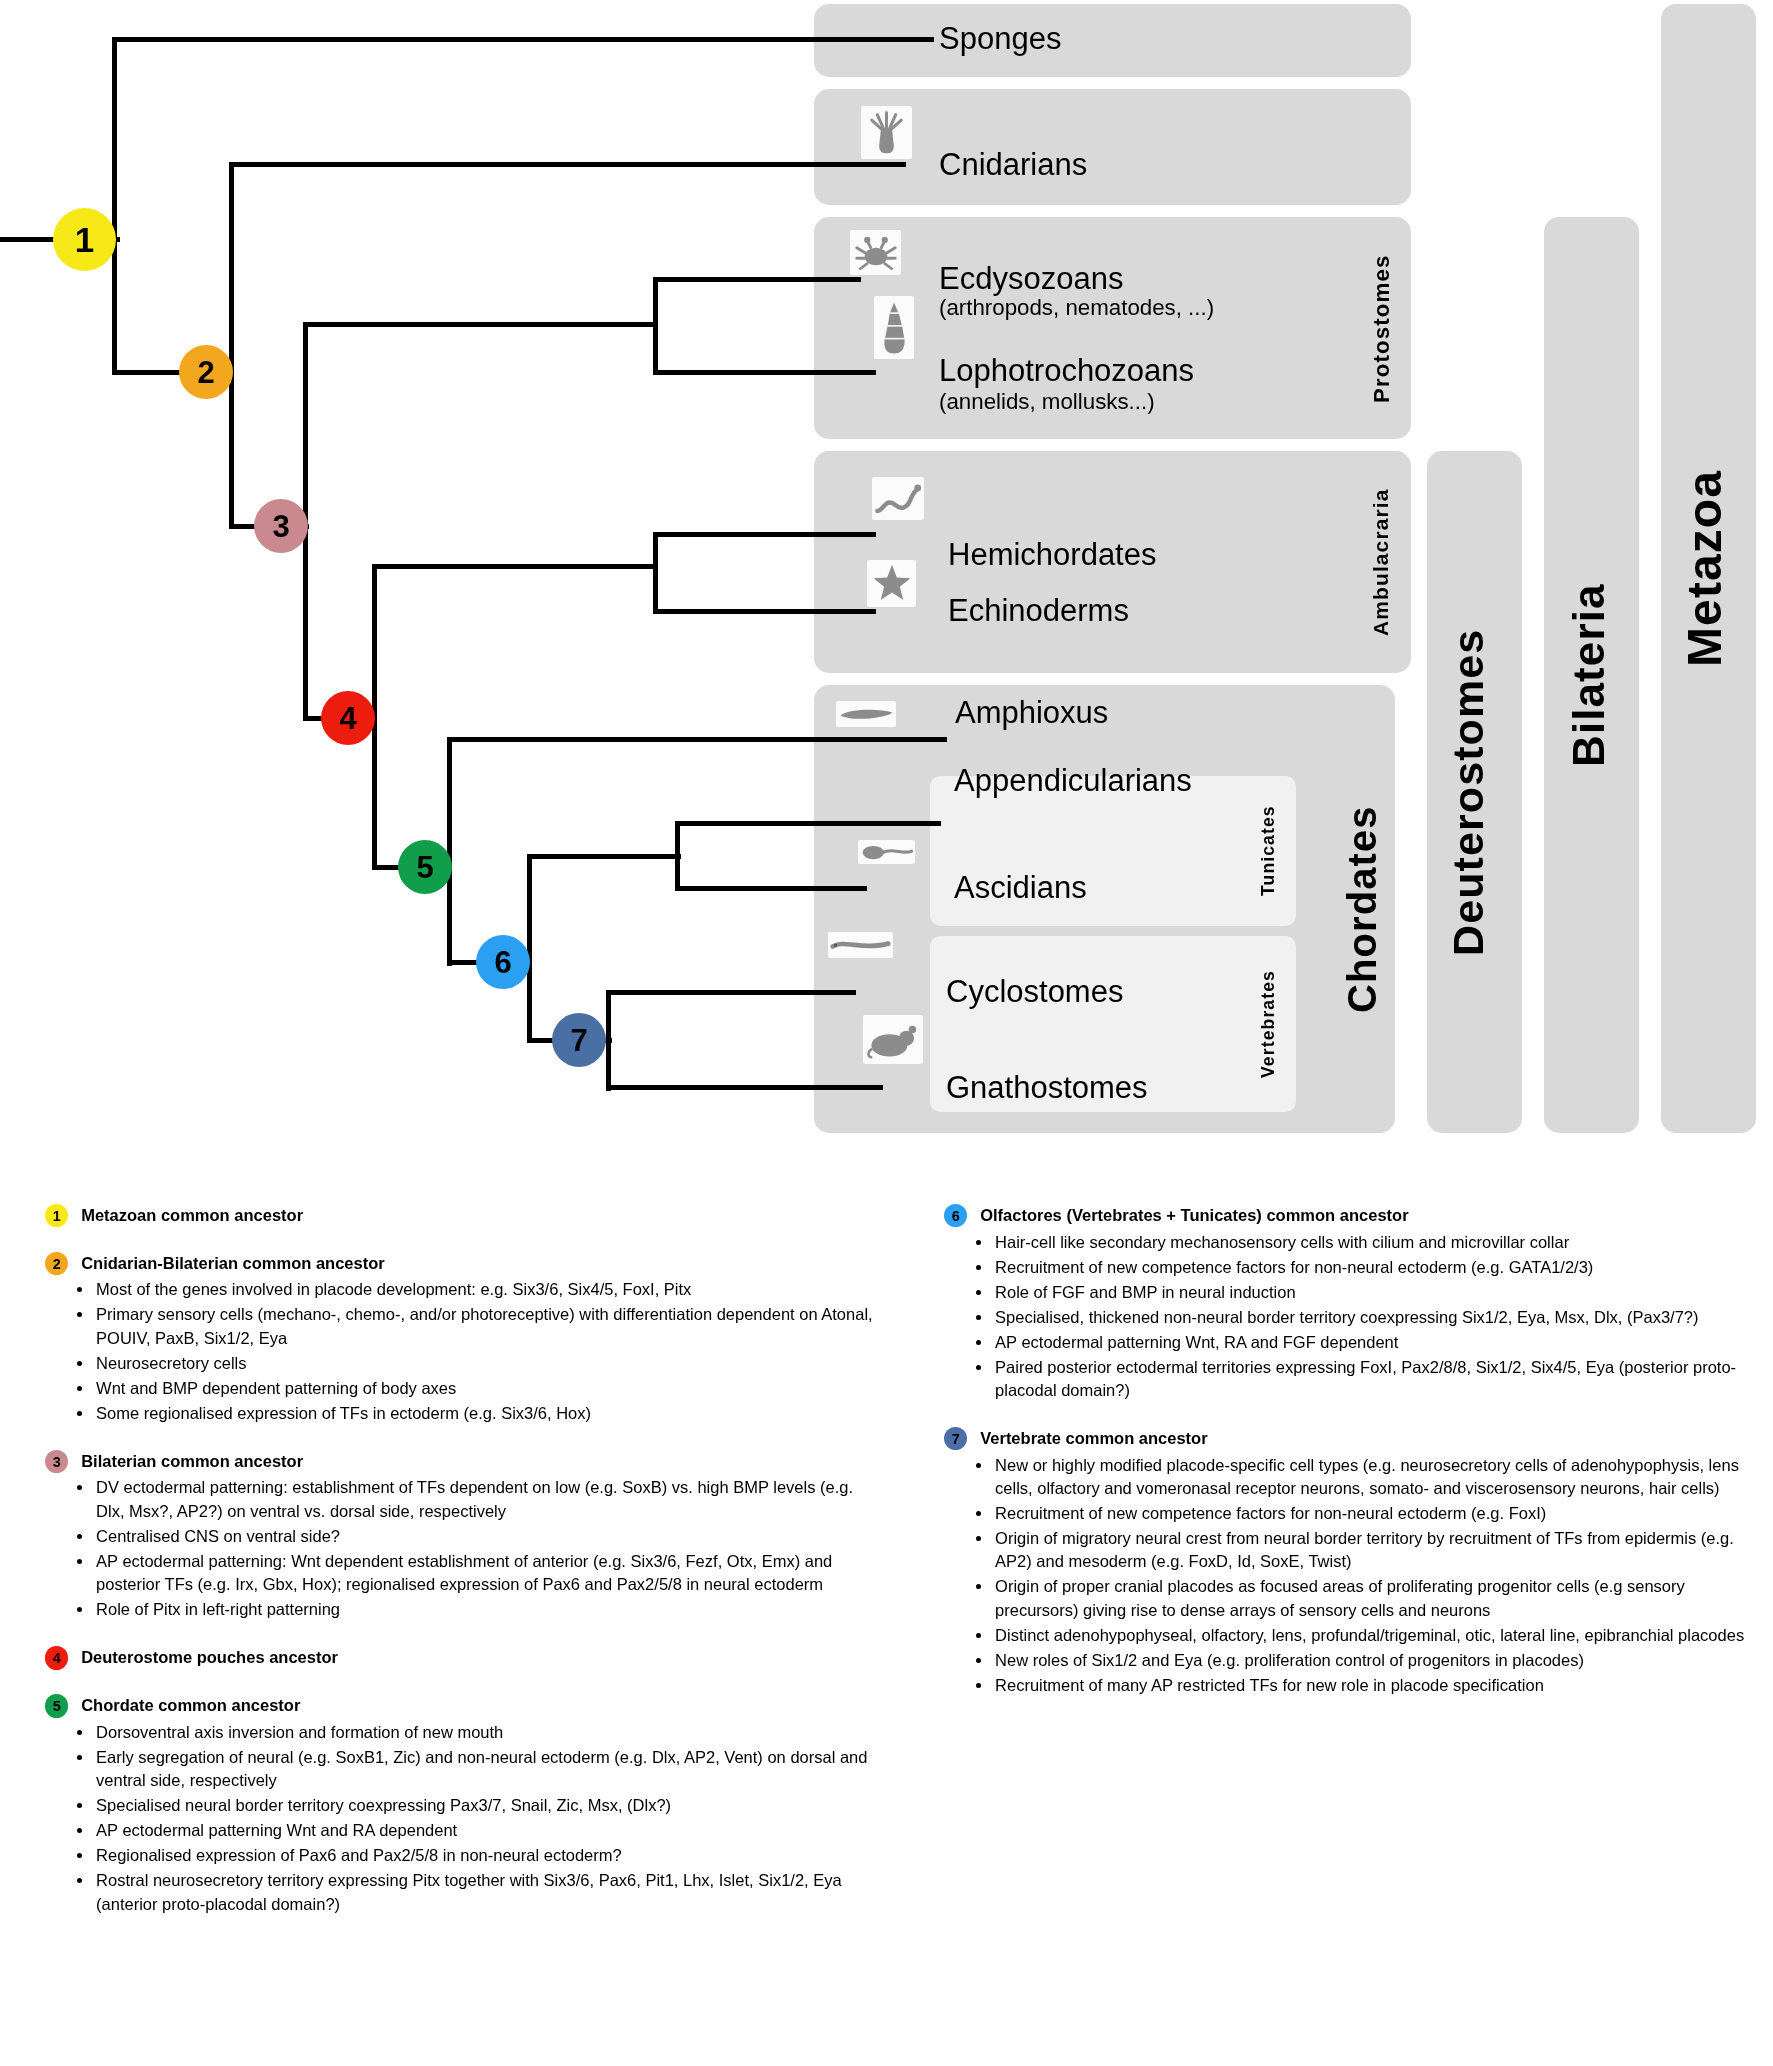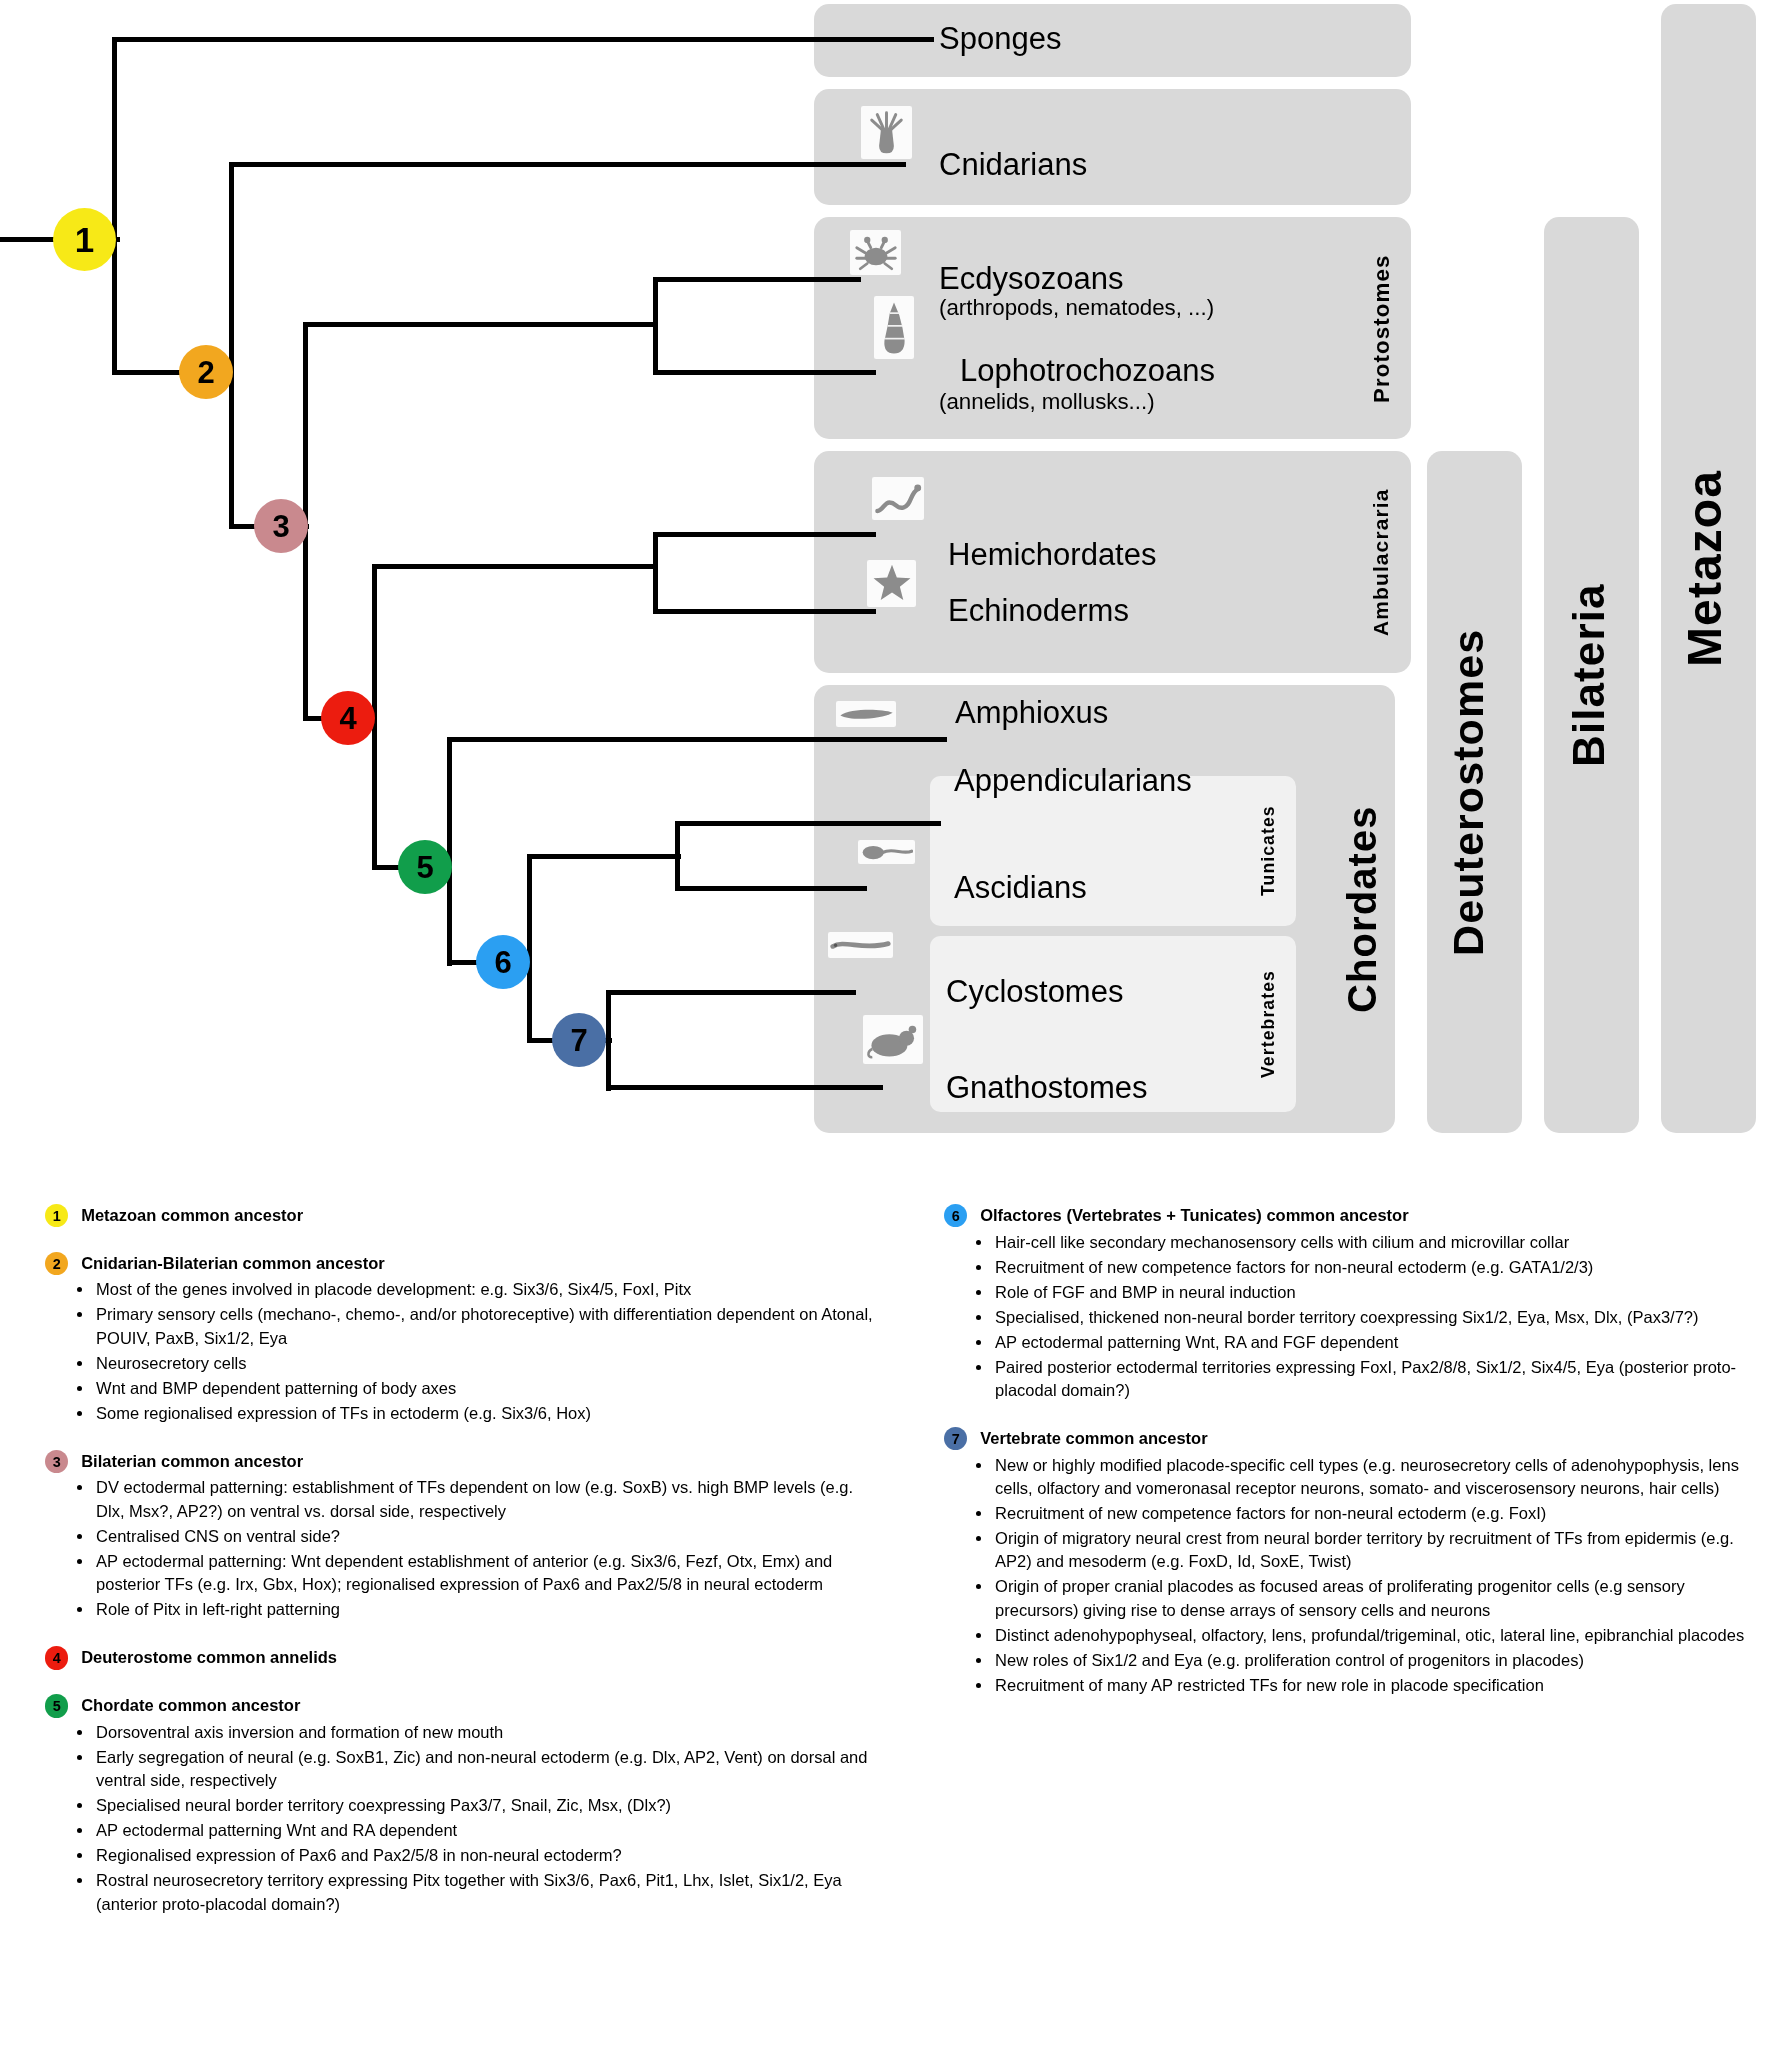--- a/index.html
+++ b/index.html
@@ -98,21 +98,21 @@
   <div class="node sm" style="left: 254px; top: 499px; background-color: rgb(201, 137, 142);">3</div>
   <div class="node sm" style="left: 321px; top: 691px; background-color: rgb(236, 28, 15);">4</div>
   <div class="node sm" style="left: 398px; top: 840px; background-color: rgb(17, 158, 75);">5</div>
   <div class="node sm" style="left: 476px; top: 935px; background-color: rgb(43, 159, 242);">6</div>
   <div class="node sm" style="left: 552px; top: 1013px; background-color: rgb(74, 111, 165);">7</div>
 
   <div class="taxon" style="left:939px;top:22.3px">Sponges</div>
   <div class="taxon" style="left:939px;top:148px">Cnidarians</div>
   <div class="taxon" style="left:939px;top:262px">Ecdysozoans</div>
   <div class="taxon-sub" style="left:939px;top:296px">(arthropods, nematodes, ...)</div>
-  <div class="taxon" style="left:960px;top:354px">Lophotrochozoans</div>
+  <div class="taxon" style="left:939px;top:354px">Lophotrochozoans</div>
   <div class="taxon-sub" style="left:939px;top:390px">(annelids, mollusks...)</div>
   <div class="taxon" style="left:948px;top:538px">Hemichordates</div>
   <div class="taxon" style="left:948px;top:594px">Echinoderms</div>
   <div class="taxon" style="left:955px;top:696px">Amphioxus</div>
   <div class="taxon" style="left:954px;top:764px">Appendicularians</div>
   <div class="taxon" style="left:954px;top:871px">Ascidians</div>
   <div class="taxon" style="left:946px;top:975px">Cyclostomes</div>
   <div class="taxon" style="left:946px;top:1071px">Gnathostomes</div>
 
   <div class="icon" style="left:861px;top:106px;width:51px;height:53px">
@@ -223,21 +223,21 @@
           <li>DV ectodermal patterning: establishment of TFs dependent on low (e.g. SoxB) vs. high BMP levels (e.g. Dlx, Msx?, AP2?) on ventral vs. dorsal side, respectively</li>
           <li>Centralised CNS on ventral side?</li>
           <li>AP ectodermal patterning: Wnt dependent establishment of anterior (e.g. Six3/6, Fezf, Otx, Emx) and posterior TFs (e.g. Irx, Gbx, Hox); regionalised expression of Pax6 and Pax2/5/8 in neural ectoderm</li>
           <li>Role of Pitx in left-right patterning</li>
         </ul>
     </section>
 
     <section class="ann">
       <div class="ann-head">
         <span class="badge" style="background-color: rgb(236, 28, 15);">4</span>
-        <h3>Deuterostome common annelids</h3>
+        <h3>Deuterostome pouches ancestor</h3>
       </div>
     </section>
 
     <section class="ann">
       <div class="ann-head">
         <span class="badge" style="background-color: rgb(17, 158, 75);">5</span>
         <h3>Chordate common ancestor</h3>
       </div>
       <ul>
           <li>Dorsoventral axis inversion and formation of new mouth</li>

